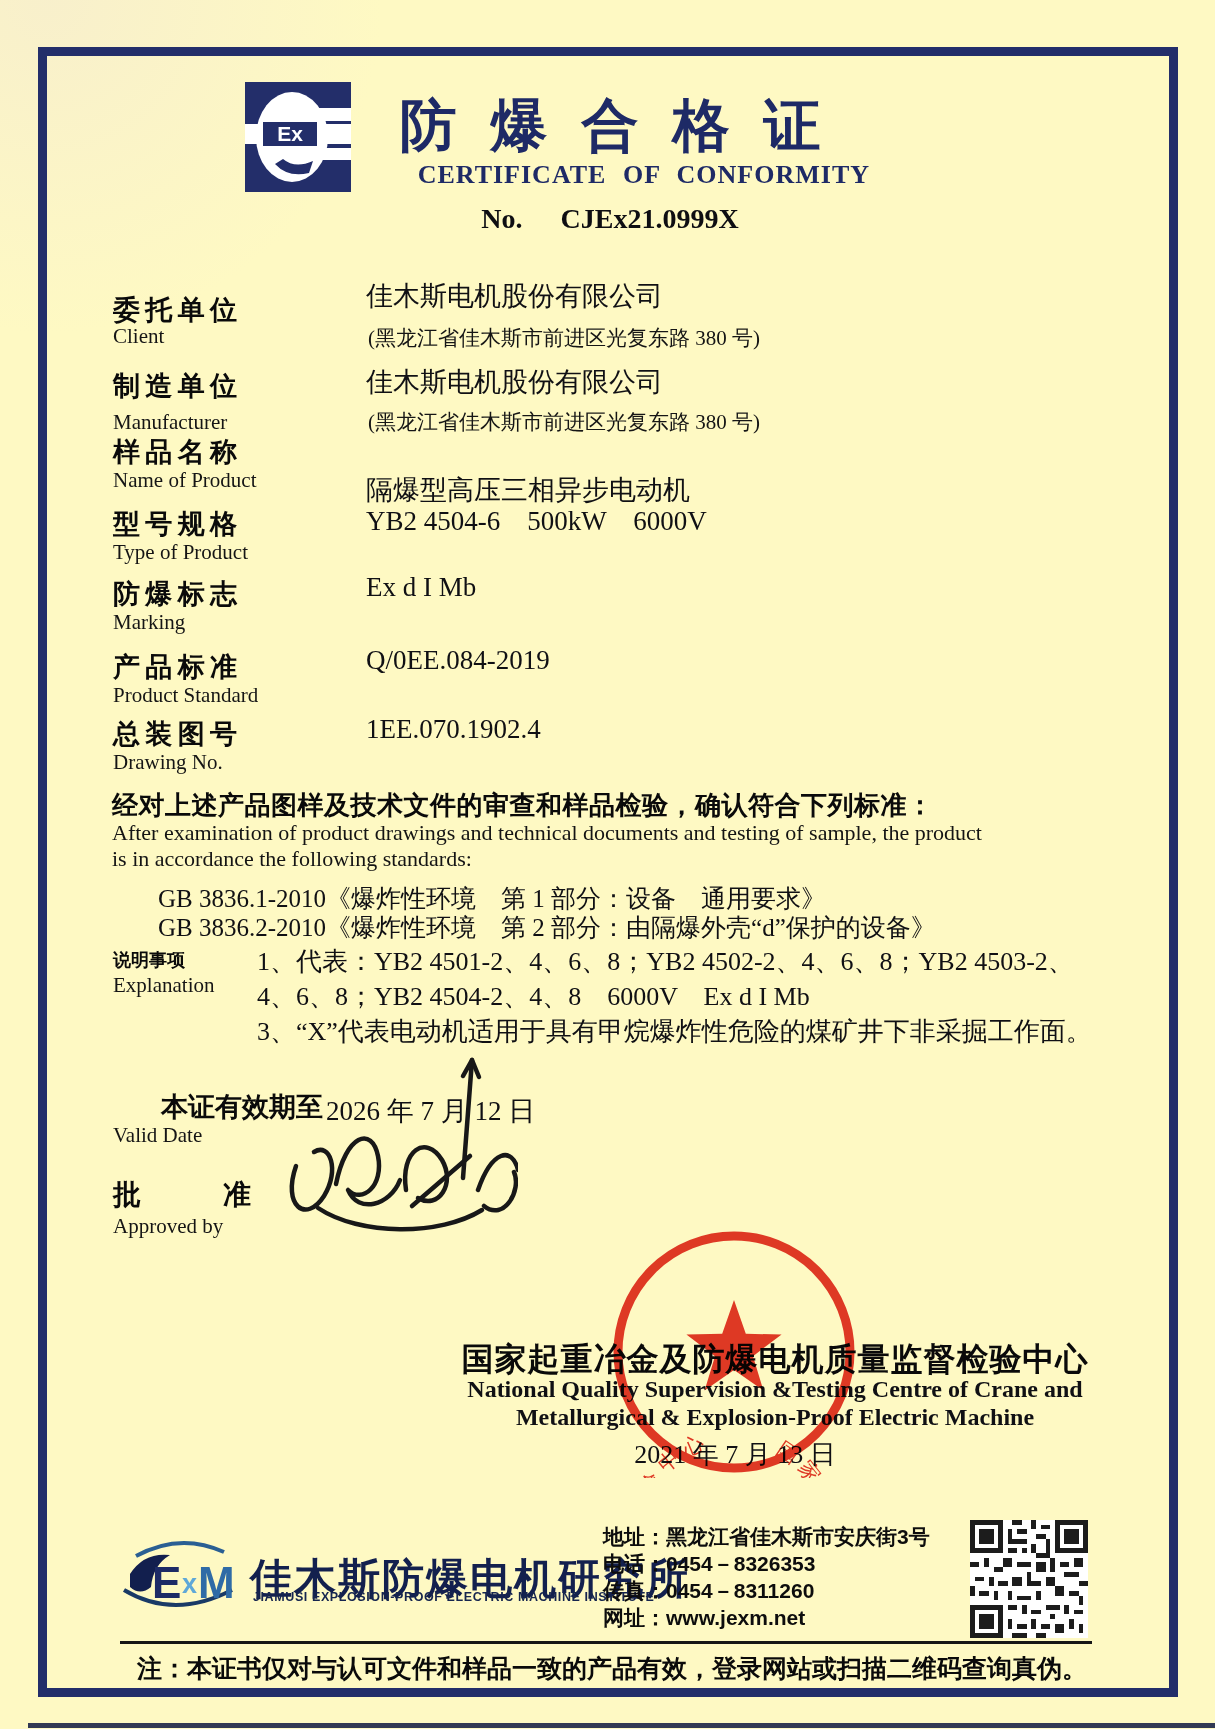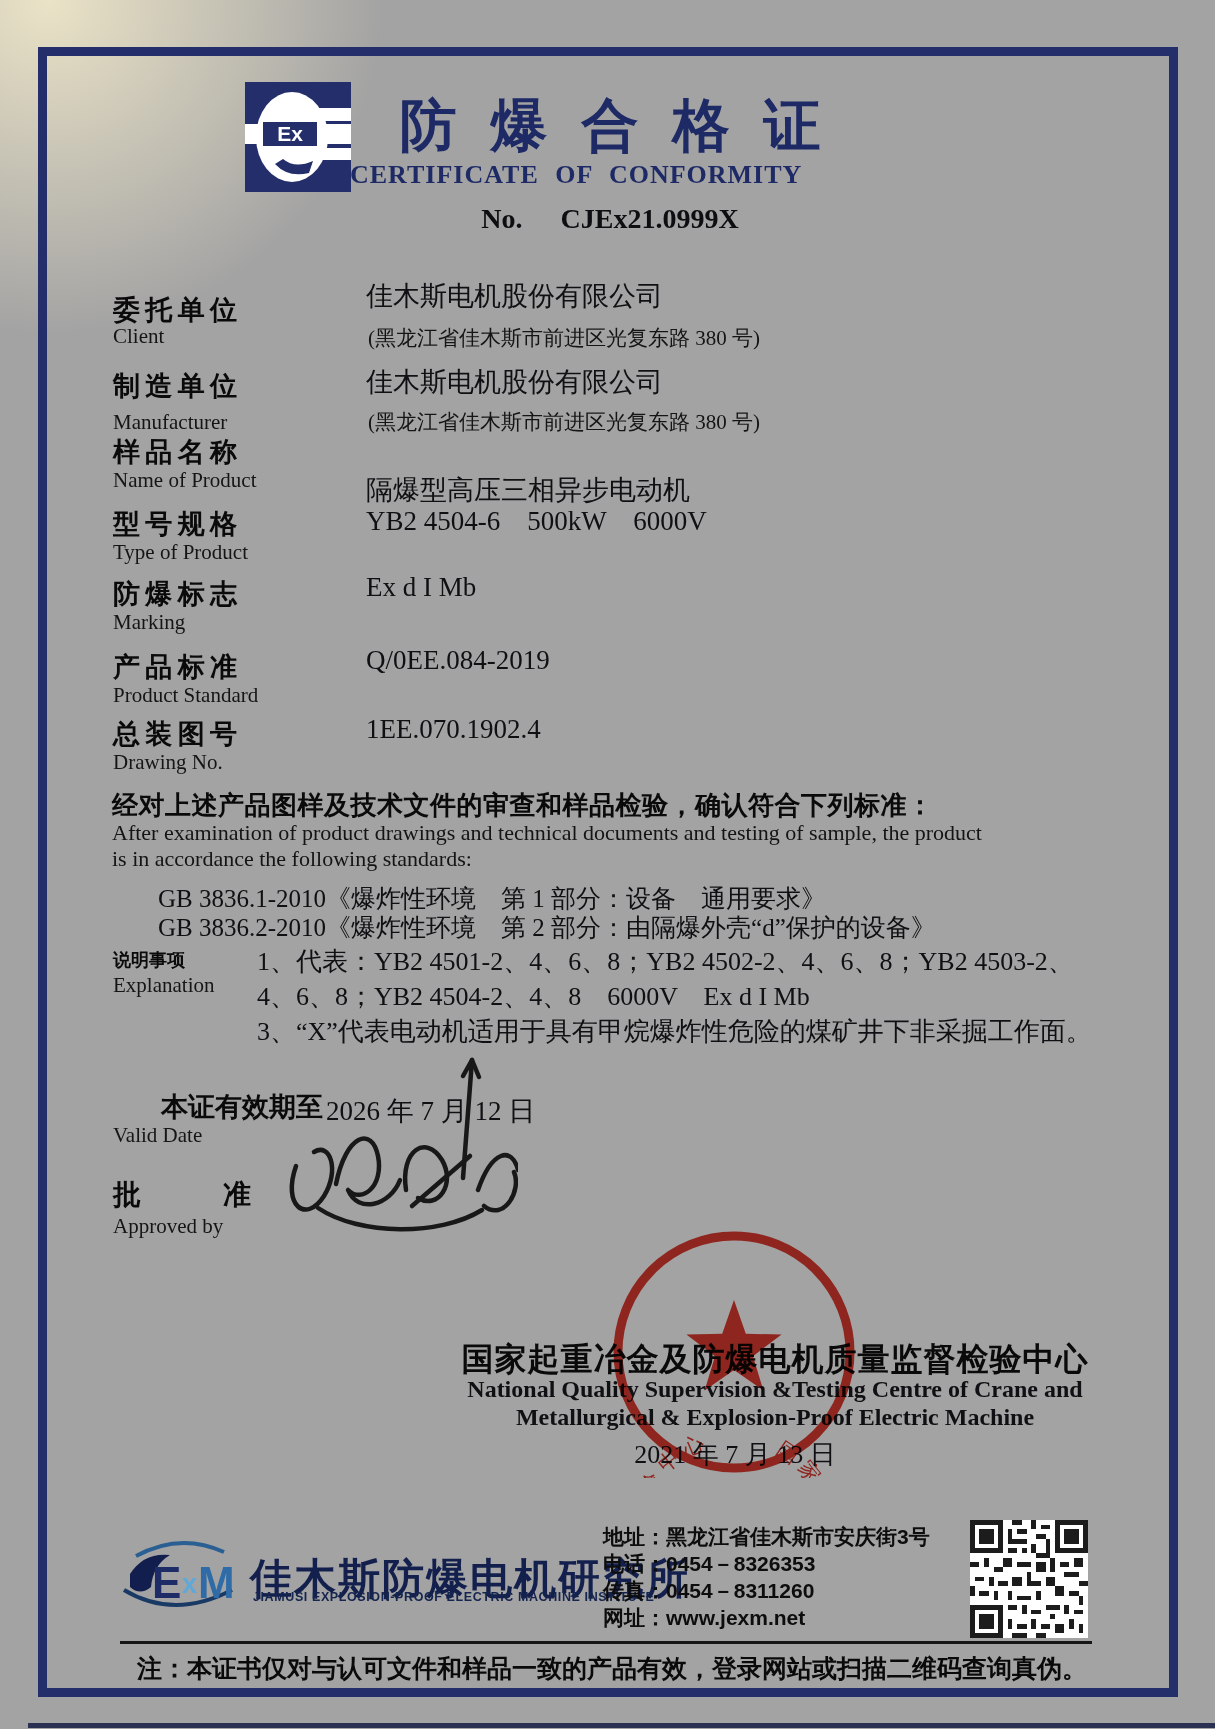--- a/index.html
+++ b/index.html
@@ -1,25 +1,25 @@
 <!DOCTYPE html>
 <html><head>
 <meta charset="utf-8">
 <style>
   html,body{margin:0;padding:0;background:#e8e8e8;}
-  .page{position:relative;width:1215px;height:1729px;margin:0 auto;background:#a3a3a3;
+  .page{position:relative;width:1215px;height:1729px;margin:0 auto;background:#fef9c3;
         font-family:"Liberation Serif",serif;color:#111;overflow:hidden;}
   .tint{position:absolute;inset:0;pointer-events:none;
         background:radial-gradient(circle at 4% 0%, rgba(247,238,205,.85), rgba(247,238,205,0) 16%);}
   .frame{position:absolute;left:38px;top:47px;width:1122px;height:1632px;border:9px solid #232e6a;}
   .abs{position:absolute;}
   .hei{font-family:"Liberation Sans",sans-serif;font-weight:bold;}
   .title-cn{font-size:57px;font-weight:bold;color:#1e2a66;letter-spacing:34px;text-indent:34px;
             text-align:center;white-space:nowrap;}
-  .title-en{font-size:26px;font-weight:bold;color:#1e2a66;letter-spacing:1px;word-spacing:9px;text-align:left;}
+  .title-en{font-size:26px;font-weight:bold;color:#1e2a66;letter-spacing:1px;word-spacing:9px;text-align:right;}
   .certno{font-size:28px;font-weight:bold;color:#0e0e12;text-align:center;}
   .certno .gap{display:inline-block;width:38px;}
   .lab{font-family:"Liberation Sans",sans-serif;font-weight:bold;font-size:27px;color:#0a0a0a;
        width:124px;text-align:justify;text-align-last:justify;}
   .en{font-size:21px;color:#151515;}
   .val{font-size:27px;color:#101014;}
   .sub{font-size:21px;color:#151515;}
   .std-h{font-size:26px;color:#0a0a0a;letter-spacing:.5px;}
   .std-en{font-size:22px;color:#141414;}
   .gb{font-size:25px;color:#101014;margin-top:8px;}

